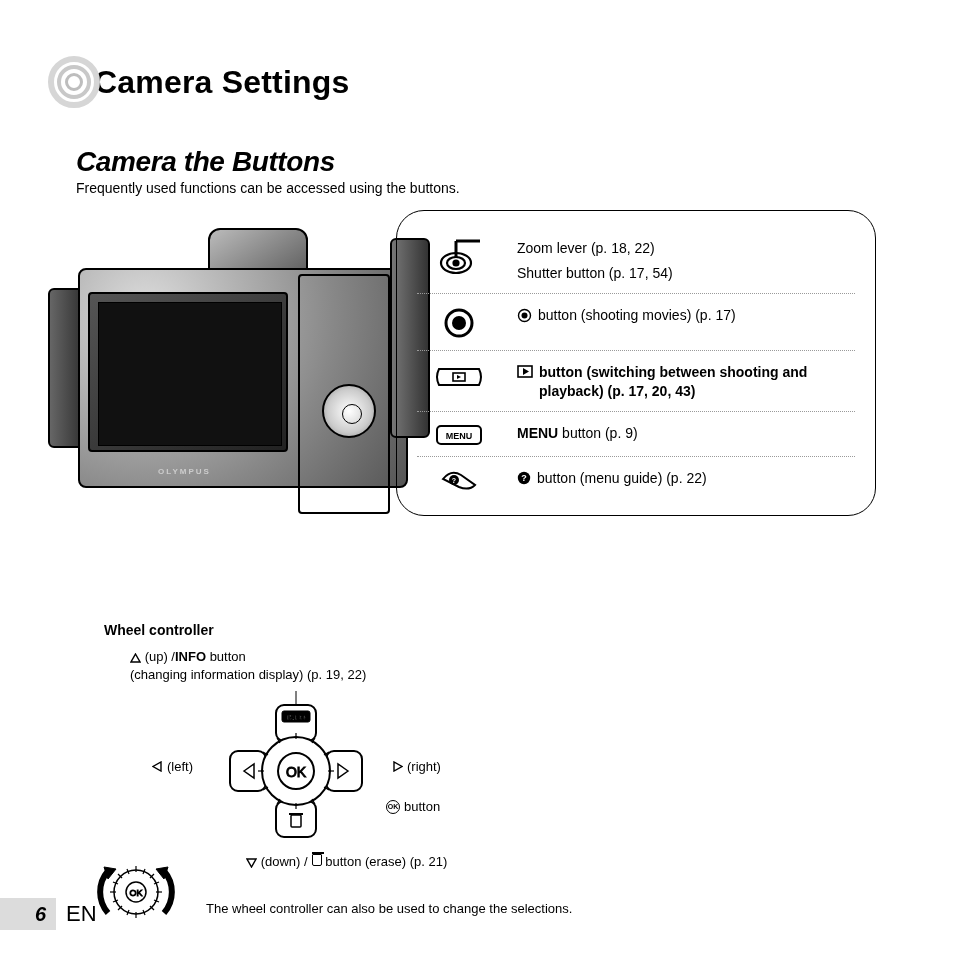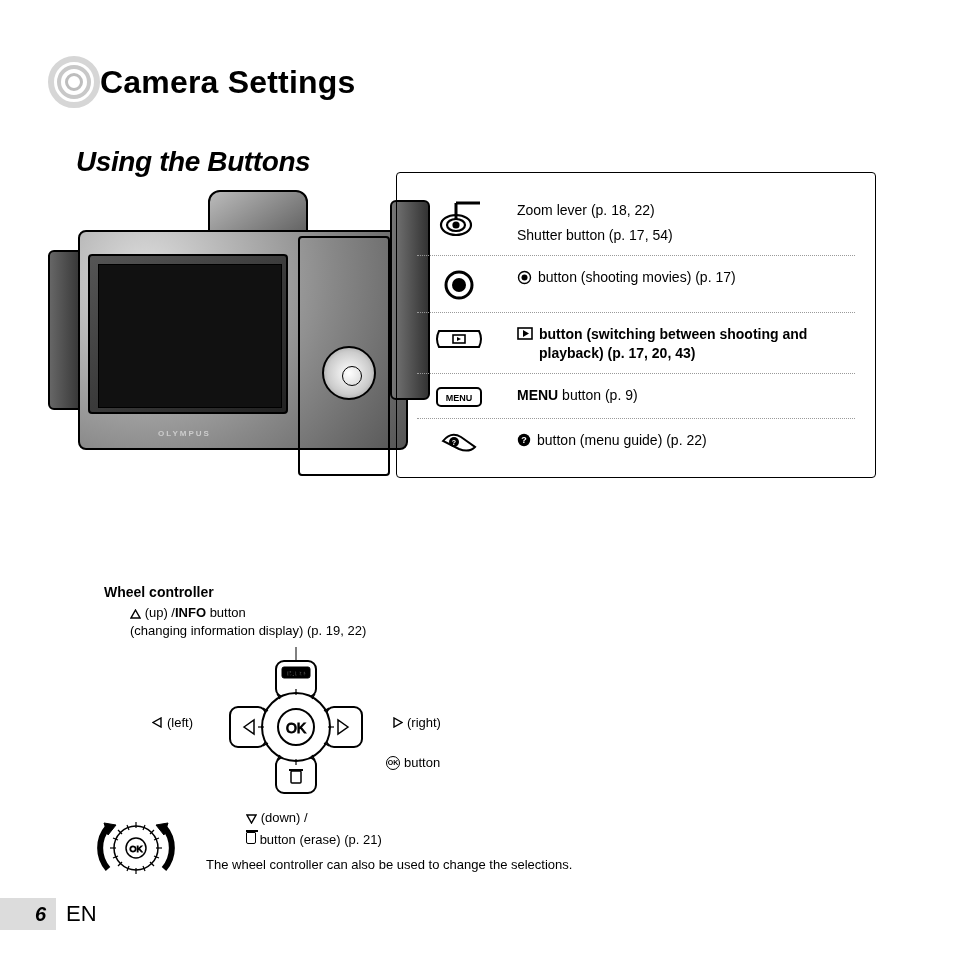--- a/index.html
+++ b/index.html
@@ -1,18 +1,18 @@
 <!DOCTYPE html>
 <html><head>
 <meta charset="utf-8">
 <style>
   * { box-sizing: border-box; margin: 0; padding: 0; }
   body { width: 954px; height: 954px; background: #e8e8e8; font-family: Arial, Helvetica, sans-serif; color: #000; position: relative; }
   .page { width: 954px; height: 954px; background: #fff; margin: 0 auto; position: relative; padding: 56px 48px 0 48px; }
-  .header-row { display: flex; align-items: center; gap: 12px; margin-bottom: 38px; }
+  .header-row { display: flex; align-items: center; gap: 6px; margin-bottom: 38px; }
   .swirl { width: 52px; height: 52px; position: relative; flex-shrink: 0; }
   .swirl .c { position: absolute; border-radius: 50%; border: 3px solid #ccc; }
   .swirl .c1 { width: 52px; height: 52px; top:0; left:0; border-width: 6px; border-color: #d6d6d6;}
   .swirl .c2 { width: 34px; height: 34px; top:9px; left:9px; border-width: 4px; border-color:#c8c8c8;}
   .swirl .c3 { width: 18px; height: 18px; top:17px; left:17px; border-width:3px; border-color:#bdbdbd;}
   .title { font-size: 32px; font-weight: 700; margin-left: -12px; letter-spacing: 0.2px;}
   .section-title { font-size: 28px; font-style: italic; font-weight: 900; margin-left: 28px; margin-bottom: 2px; font-family: Arial Black, Arial, sans-serif; letter-spacing: -0.4px;}
   .intro { font-size: 14px; margin-left: 28px; margin-bottom: 22px; }
   .figure-area { position: relative; width: 100%; height: 400px; }
   
@@ -21,30 +21,30 @@
   .cam-hump { position: absolute; left: 130px; top: 0px; width: 100px; height: 60px; border: 2px solid #000; border-radius: 12px 12px 4px 4px; background: linear-gradient(145deg,#bbb,#555); }
   .cam-screen { position: absolute; left: 8px; top: 22px; width: 200px; height: 160px; border: 2px solid #000; background: linear-gradient(145deg, #555, #222); border-radius: 4px;}
   .cam-screen-in { position:absolute; left:8px; top:8px; width:184px; height:144px; background:#111; border:1px solid #000;}
   .cam-grip { position:absolute; right:-12px; top:10px; width:40px; height:200px; border:2px solid #000; border-radius:6px; background:linear-gradient(90deg,#777,#333);}
   .cam-side { position:absolute; left:-30px; top:60px; width:36px; height:160px; border:2px solid #000; border-radius:6px 0 0 6px; background:linear-gradient(90deg,#666,#333);}
   .cam-highlight { position:absolute; left:218px; top:4px; width:92px; height:240px; border:2px solid #000; background:transparent; border-radius:4px;}
   .dial-area { position: absolute; right: 30px; top: 114px; width: 54px; height: 54px; border-radius: 50%; border:2px solid #000; background: radial-gradient(circle,#fff 0%,#ccc 60%,#888 100%);}
   .dial-area::after{content:""; position:absolute; left:18px; top:18px; width:18px; height:18px; border:1.5px solid #000; border-radius:50%; font-size:8px;}
   .brand-text { position:absolute; left:78px; bottom:10px; font-size:8px; letter-spacing:2px; color:#ccc; font-weight:bold;}
   
-  .legend-box { position: absolute; right: 30px; top: -8px; width: 480px; border: 1.5px solid #000; border-radius: 4px; padding: 26px 20px 24px 20px; }
+  .legend-box { position: absolute; right: 30px; top: -8px; width: 480px; border: 1.5px solid #000; border-radius: 28px; padding: 26px 20px 24px 20px; }
   .legend-item { display: flex; align-items: flex-start; gap: 16px; font-size: 14px; line-height: 1.35; }
   .legend-icon-col { width: 84px; flex-shrink: 0; display:flex; justify-content:center; align-items:flex-start; padding-top:2px;}
   .legend-text { padding-top: 2px; display:flex; align-items:flex-start; gap:6px;}
   .legend-text .pre-icon { display:inline-flex; margin-top:2px;}
   .divider { border: none; border-top: 1.5px dotted #9a9a9a; margin: 10px 0; }
   .icon-svg { display:block; }
   
   .wheel-area { position: relative; margin-top: 4px; margin-left: 28px; height: 300px; }
-  .wheel-title { font-size: 14px; font-weight: bold; margin-left: 28px; margin-bottom: 4px; }
+  .wheel-title { font-size: 14px; font-weight: bold; margin-left: 28px; margin-bottom: 10px; }
   .info-label { font-size: 13px; margin-left: 54px; line-height: 1.35; }
   .wheel-layout { position: relative; width: 560px; height: 200px; margin-top: 8px; margin-left: 0px;}
   .wheel-layout .arrow-txt { position: absolute; font-size: 13px; display:flex; align-items:center; gap:4px;text-align:center;}
   .footer { position: absolute; bottom: 24px; left: 0; display: flex; align-items: center; gap: 10px; }
   .pg-tab { background: #dcdcdc; width: 56px; height: 32px; display:flex; align-items:center; justify-content:flex-end; padding-right:10px; font-size: 20px; font-style: italic; font-weight: 900; }
   .lang { font-size: 22px; }
   .wheel-note { position: absolute; font-size: 13px; }
   .ok-small { display:inline-flex; width:14px; height:14px; border:1.2px solid #000; border-radius:50%; align-items:center; justify-content:center; font-size:7px; font-weight:bold; line-height:1;}
   .trash-ico { display:inline-block; width:10px; height:12px; border:1.2px solid #000; border-radius:1px 1px 2px 2px; position:relative;}
   .trash-ico::before{content:""; position:absolute; top:-3px; left:-1px; width:12px; height:2px; background:#000;}
@@ -55,21 +55,22 @@
 <div class="page">
   <div class="header-row">
     <div class="swirl">
       <div class="c c1"></div>
         <div class="c c2"></div>
         <div class="c c3"></div>
     </div>
     <h1 class="title">Camera Settings</h1>
   </div>
 
-  <h2 class="section-title">Using the Buttons</h2>
+  <h2 class="section-title">Camera the Buttons</h2>
+  <p class="intro">Frequently used functions can be accessed using the buttons.</p>
 
   <div class="figure-area">
     <div class="camera">
       <div class="cam-hump"></div>
       <div class="cam-side"></div>
       <div class="cam-body">
         <div class="cam-screen">
             <div class="cam-screen-in"></div>
           </div>
         <div class="dial-area"></div>
@@ -232,21 +233,21 @@
       <div class="arrow-txt" style="left:316px; top:68px;">
         <svg width="11" height="11">
             <polygon points="2,1 2,10 10,5.5" fill="none" stroke="#000" stroke-width="1.4"></polygon>
           </svg>
         <span>(right)</span>
       </div>
       <div class="arrow-txt" style="left:310px; top:108px;">
         <span class="ok-small">OK</span>
         <span>button</span>
       </div>
-      <div class="arrow-txt" style="left:170px; top:162px; flex-direction:column; align-items:flex-start; line-height:1.4;">
+      <div class="arrow-txt" style="left:170px; top:162px; align-items:flex-start; line-height:1.4;">
         <span>
           <svg width="11" height="10" style="display:inline;vertical-align:middle">
               <polygon points="1,1 10,1 5.5,9" fill="none" stroke="#000" stroke-width="1.4"></polygon>
             </svg>
           <span>(down) /</span>
         </span>
         <span>
           <span class="trash-ico"></span>
           <span>button (erase) (p. 21)</span>
         </span>

